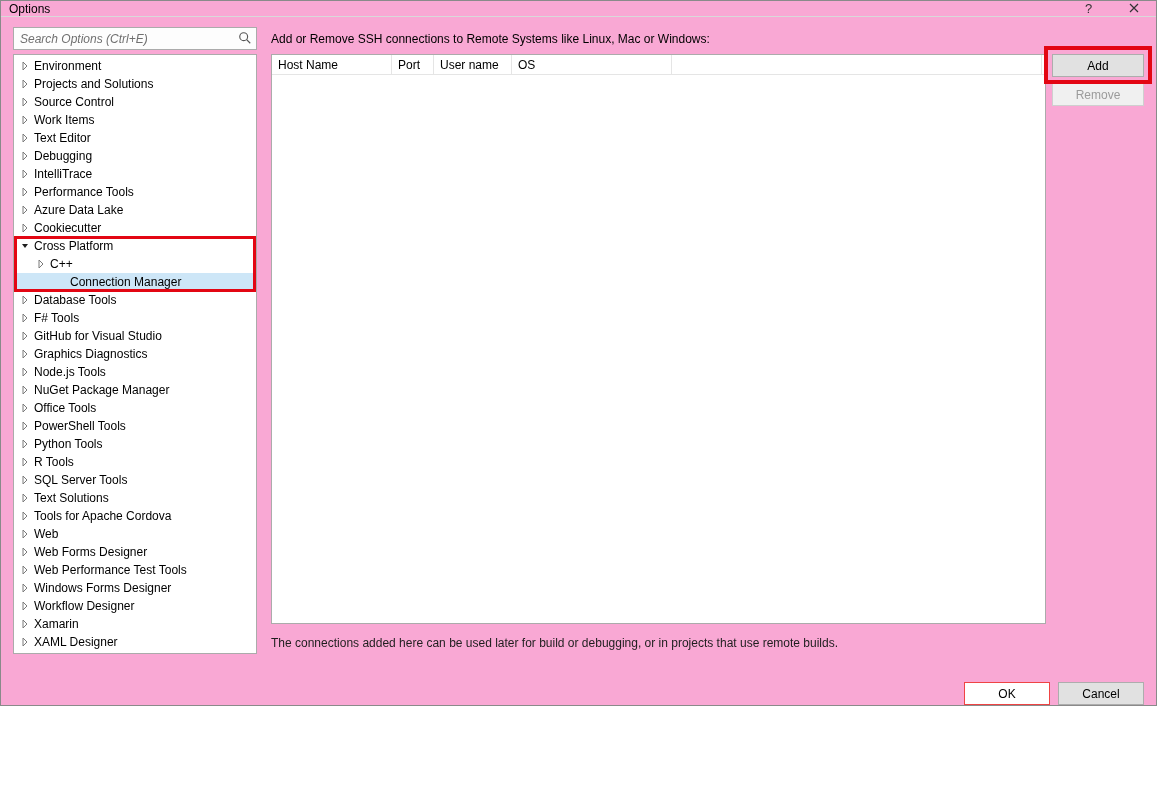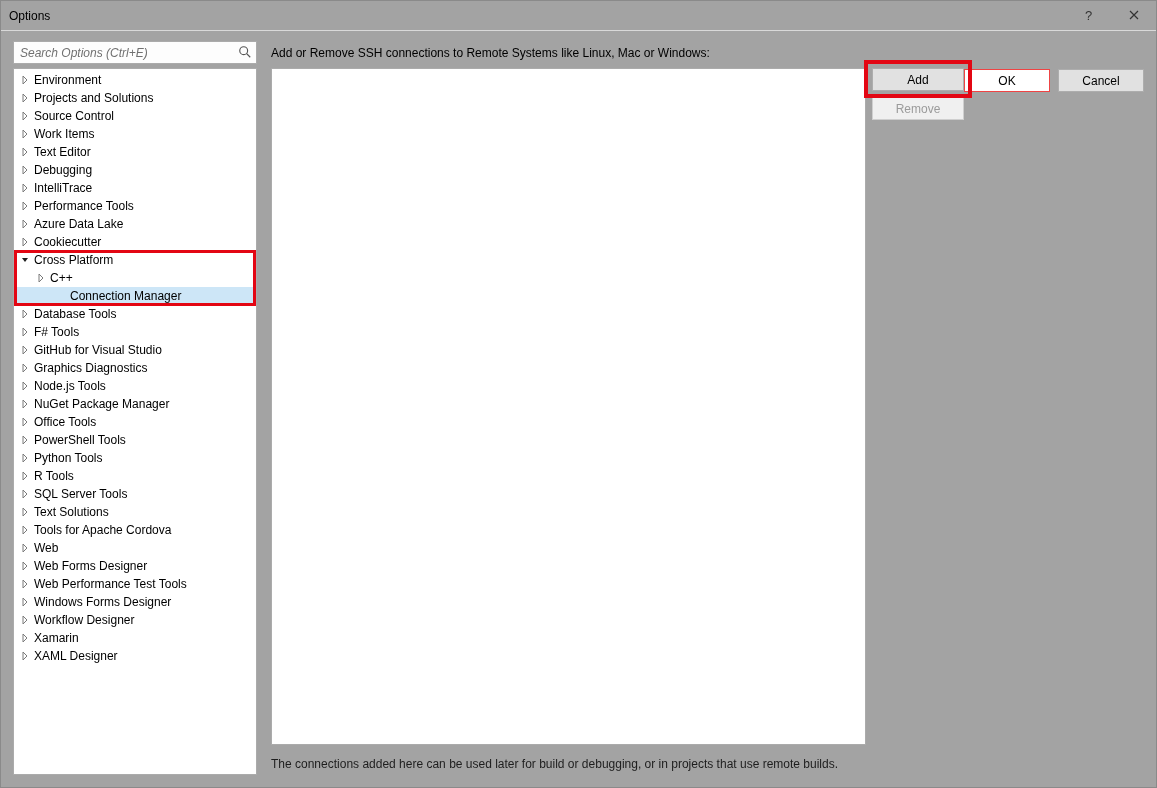--- a/index.html
+++ b/index.html
@@ -5,23 +5,23 @@
   * { box-sizing: border-box; }
   body {
     margin: 0;
     font-family: "Segoe UI", Tahoma, sans-serif;
     font-size: 12px;
     background: #fff;
     color: #000;
   }
   .window {
     width: 1157px;
-    height: 788px;
+    height: 706px;
     border: 1px solid #8a8a8a;
-    background: #a3a3a3;
+    background: #f9a8d4;
     display: flex;
     flex-direction: column;
     position: relative;
   }
   .titlebar {
     height: 30px;
     display: flex;
     align-items: center;
     padding-left: 8px;
     border-bottom: 1px solid #d9d9d9;
@@ -41,21 +41,21 @@
     align-items: center;
     justify-content: center;
     font-size: 13px;
     color: #333;
     cursor: pointer;
   }
 
   .content {
     flex: 1;
     display: flex;
-    flex-direction: row;
+    flex-direction: column;
     padding: 10px 12px 12px 12px;
   }
   .main-area {
     flex: 1;
     display: flex;
     gap: 14px;
     min-height: 0;
   }
   .sidebar {
     width: 244px;
@@ -508,20 +508,27 @@
               <span class="tree-label">XAML Designer</span>
             </div>
             <div class="hl-tree" style="top: 181px; left: 0px; right: 0px; height: 56px;"></div>
           </div>
       </div>
 
       <div class="right-pane">
         <div class="desc-label">Add or Remove SSH connections to Remote Systems like Linux, Mac or Windows:</div>
         <div class="table-row">
           <div class="table-container">
+            <div class="table-header" id="thead">
+                <div class="th" style="width: 120px;">Host Name</div>
+                <div class="th" style="width: 42px;">Port</div>
+                <div class="th" style="width: 78px;">User name</div>
+                <div class="th" style="width: 160px;">OS</div>
+                <div class="th" style="width: 370px;"></div>
+              </div>
             <div class="table-body"></div>
           </div>
           <div class="side-buttons">
             <div class="hl-add"></div>
             <button class="btn">Add</button>
             <button class="btn disabled">Remove</button>
           </div>
         </div>
         <div class="hint-label">The connections added here can be used later for build or debugging, or in projects that use remote builds.</div>
       </div>

